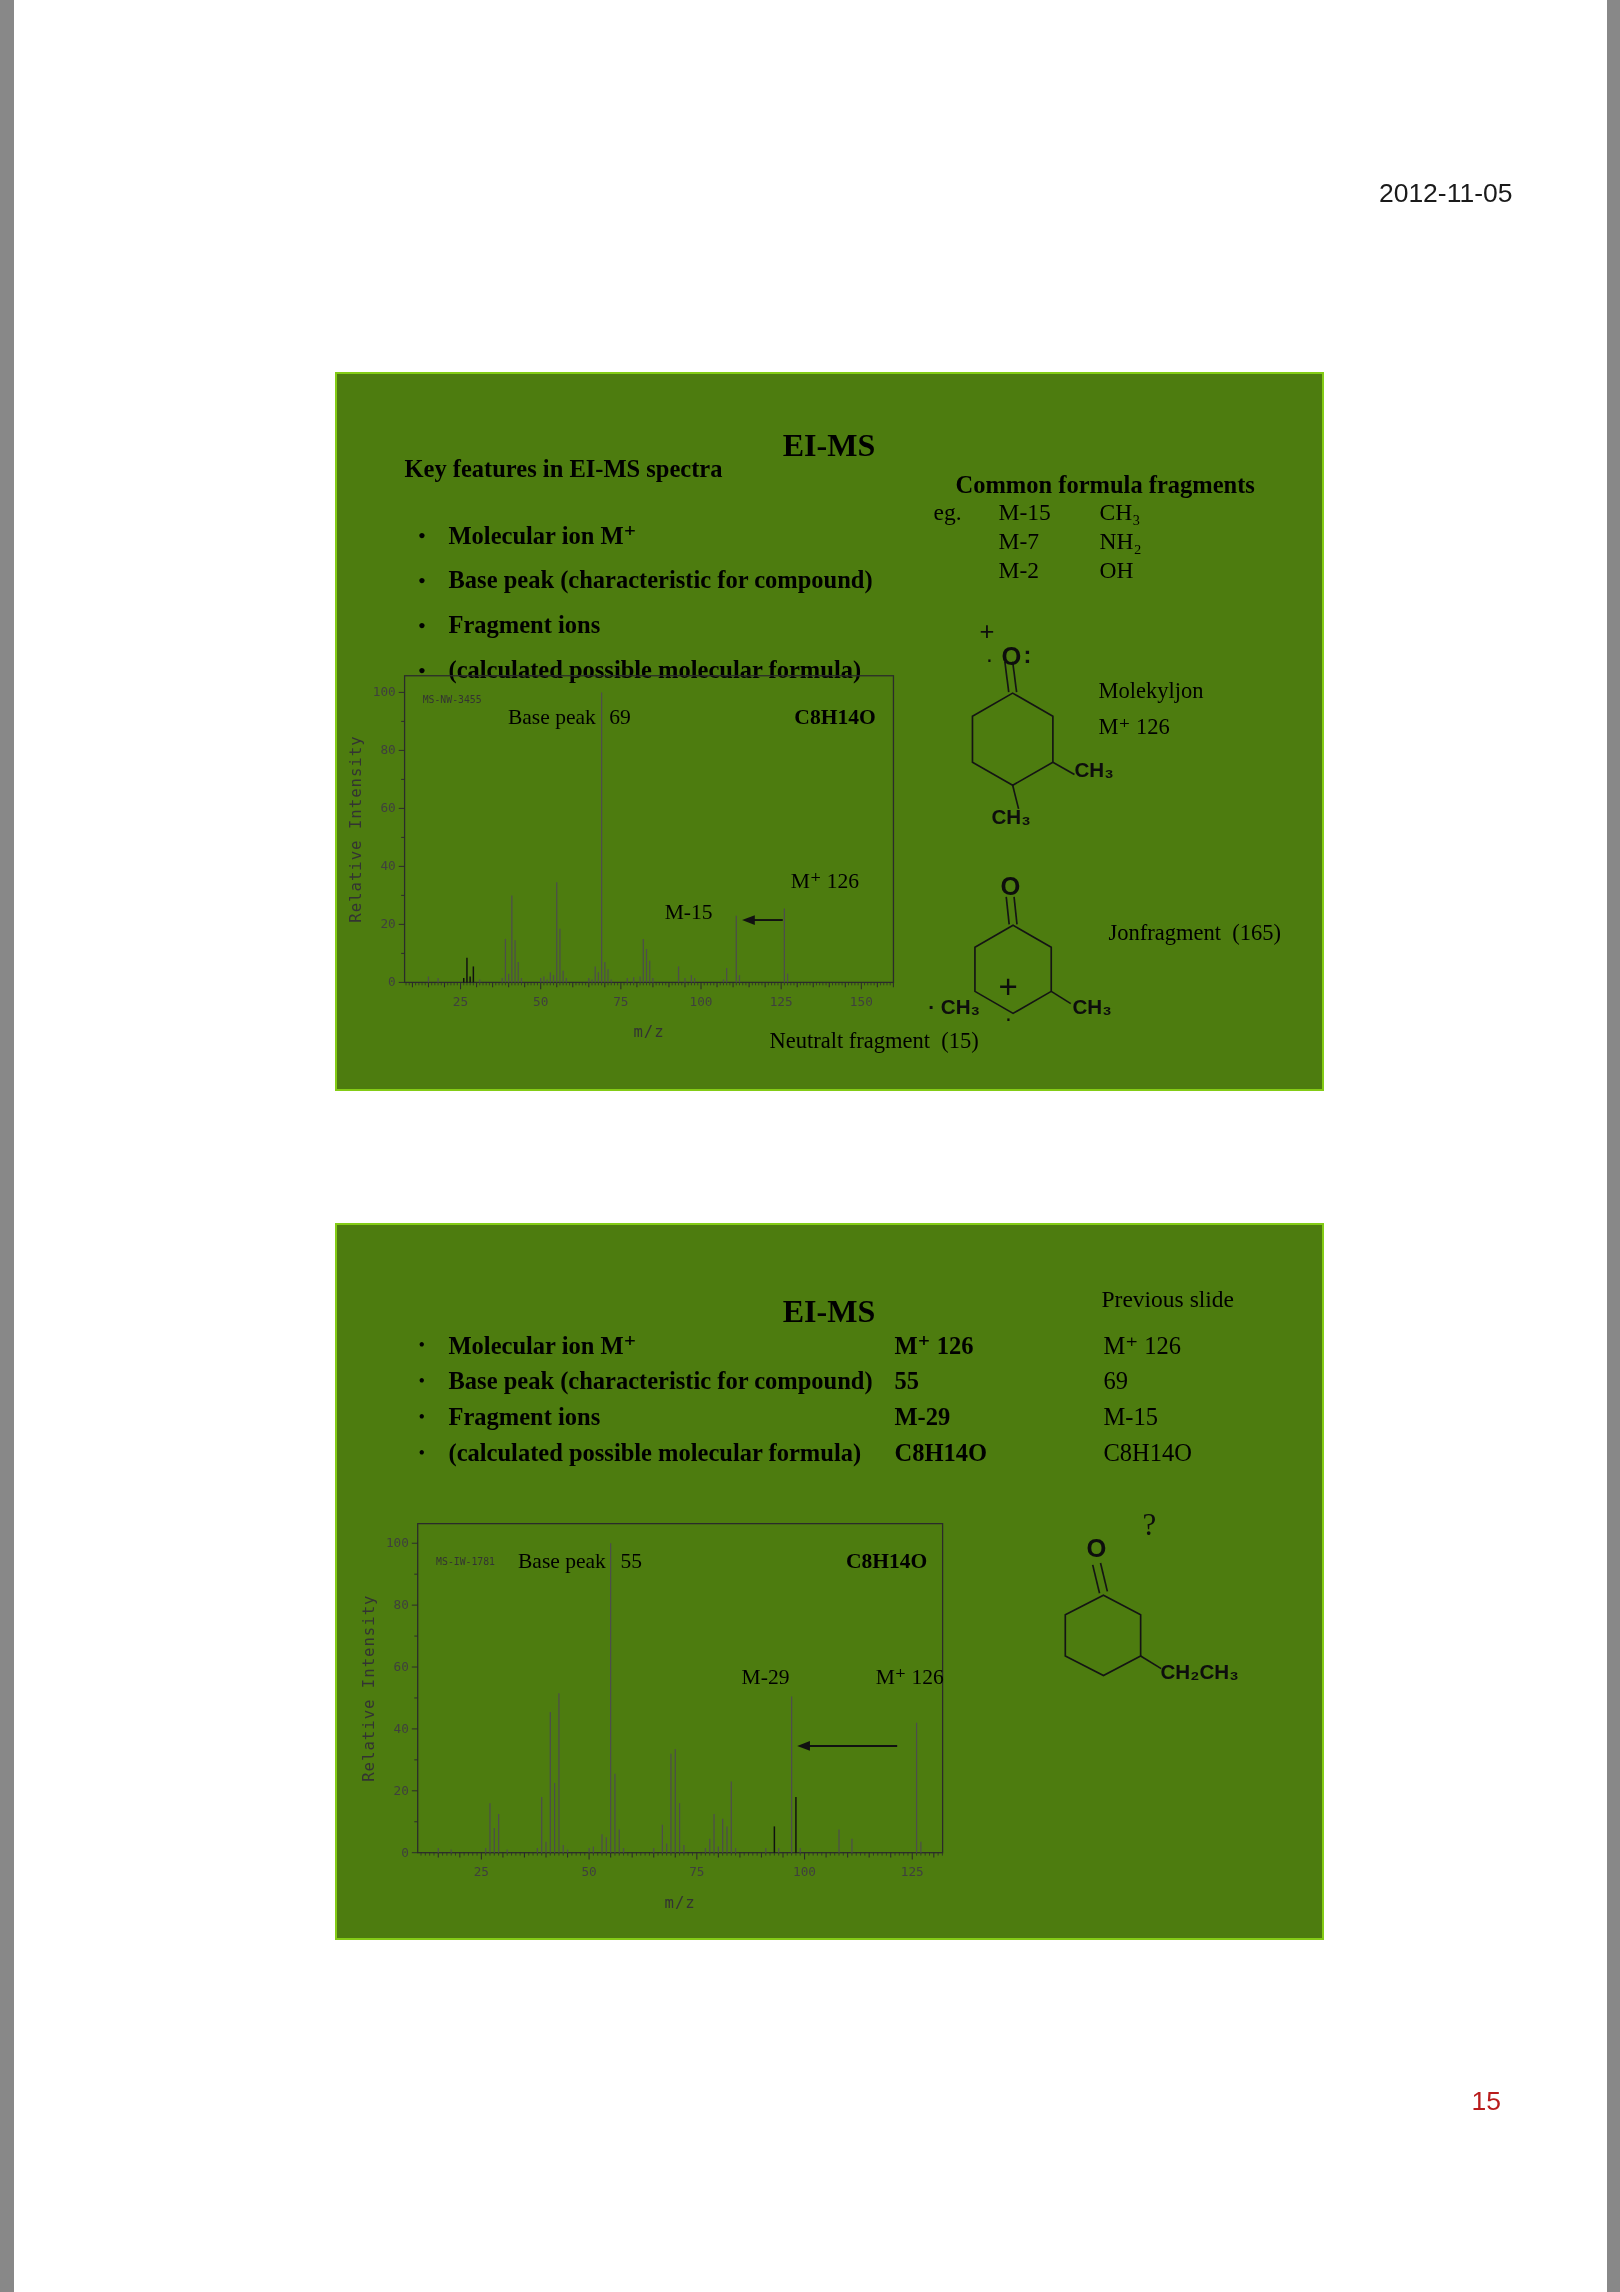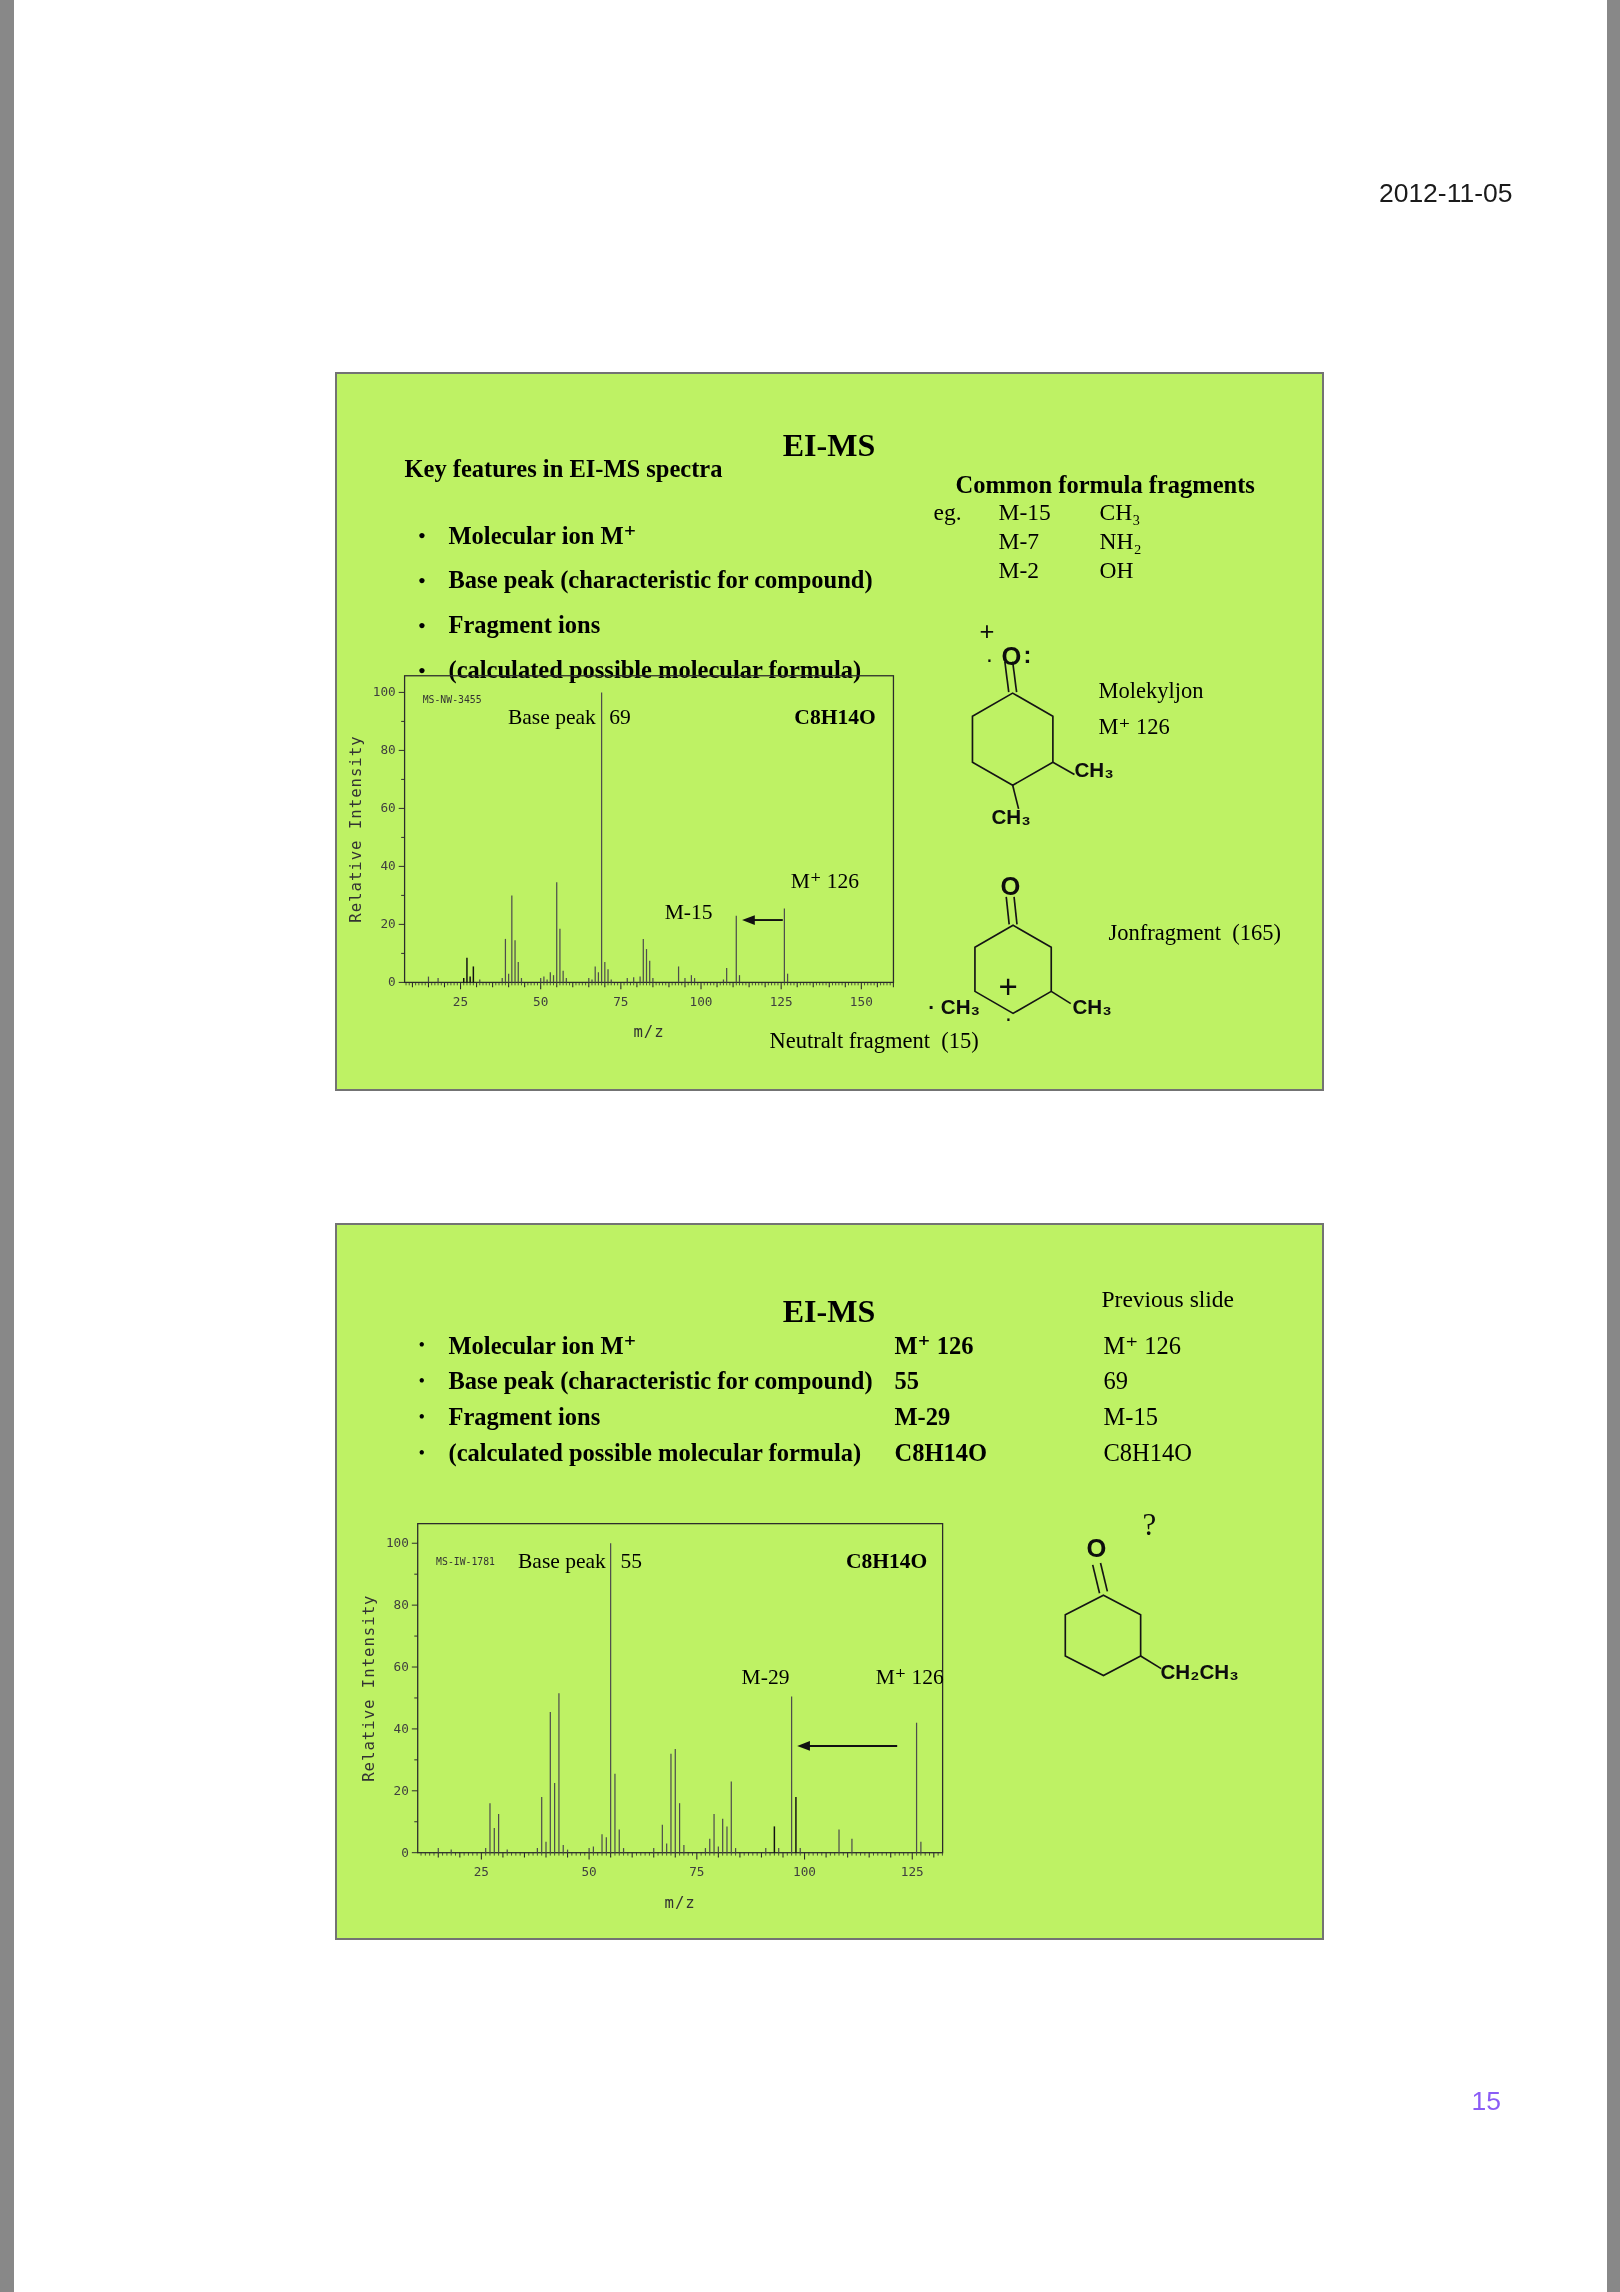--- a/index.html
+++ b/index.html
@@ -1,22 +1,22 @@
 <!DOCTYPE html>
 <html><head>
 <meta charset="utf-8">
 <style>
   html,body{margin:0;padding:0;background:#888;}
   .page{position:relative;width:1593px;height:2293px;background:#ffffff;margin:0 auto;overflow:hidden;
         font-family:"Liberation Serif","DejaVu Serif",serif;color:#000;}
   .date{position:absolute;top:178px;right:94px;font-family:"Liberation Sans","DejaVu Sans",sans-serif;
         font-size:26.5px;color:#1a1a1a;}
   .pagenum{position:absolute;top:2086px;left:1458px;font-family:"Liberation Sans","DejaVu Sans",sans-serif;
-        font-size:26.5px;color:#8b5cf6;}
-  .slide{position:absolute;left:321px;width:989px;border:2px solid #737373;background:#bef264;box-sizing:border-box;}
+        font-size:26.5px;color:#b91c1c;}
+  .slide{position:absolute;left:321px;width:989px;border:2px solid #84cc16;background:#4d7c0f;box-sizing:border-box;}
   #slide1{top:372px;height:719px;}
   #slide2{top:1223px;height:717px;}
   .slide-title{position:absolute;left:0;right:0;text-align:center;font-weight:bold;font-size:32px;}
   #slide1 .slide-title{top:32px;}
   #slide2 .slide-title{top:47px;}
   .subtitle{position:absolute;left:68px;top:81px;font-weight:bold;font-size:24.5px;}
   .s1rows{position:absolute;left:82px;top:147px;}
   .s1row{position:relative;height:45px;font-weight:bold;font-size:24.5px;white-space:nowrap;}
   .s1row::before{content:"•";position:absolute;left:0;top:3.9px;font-size:19.6px;}
   .s1row .lbl{position:absolute;left:30px;top:0;}

